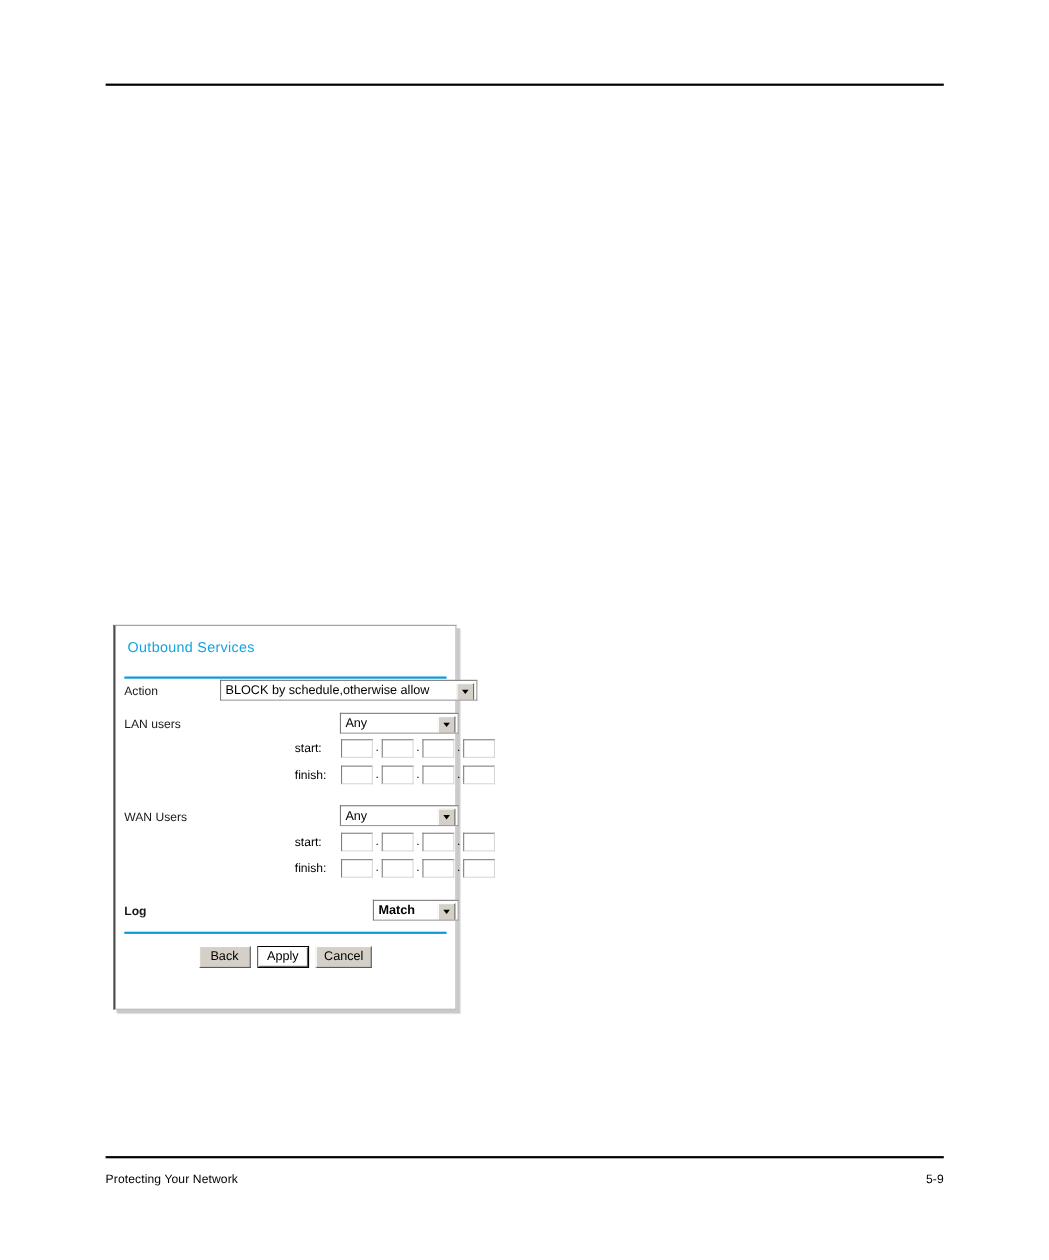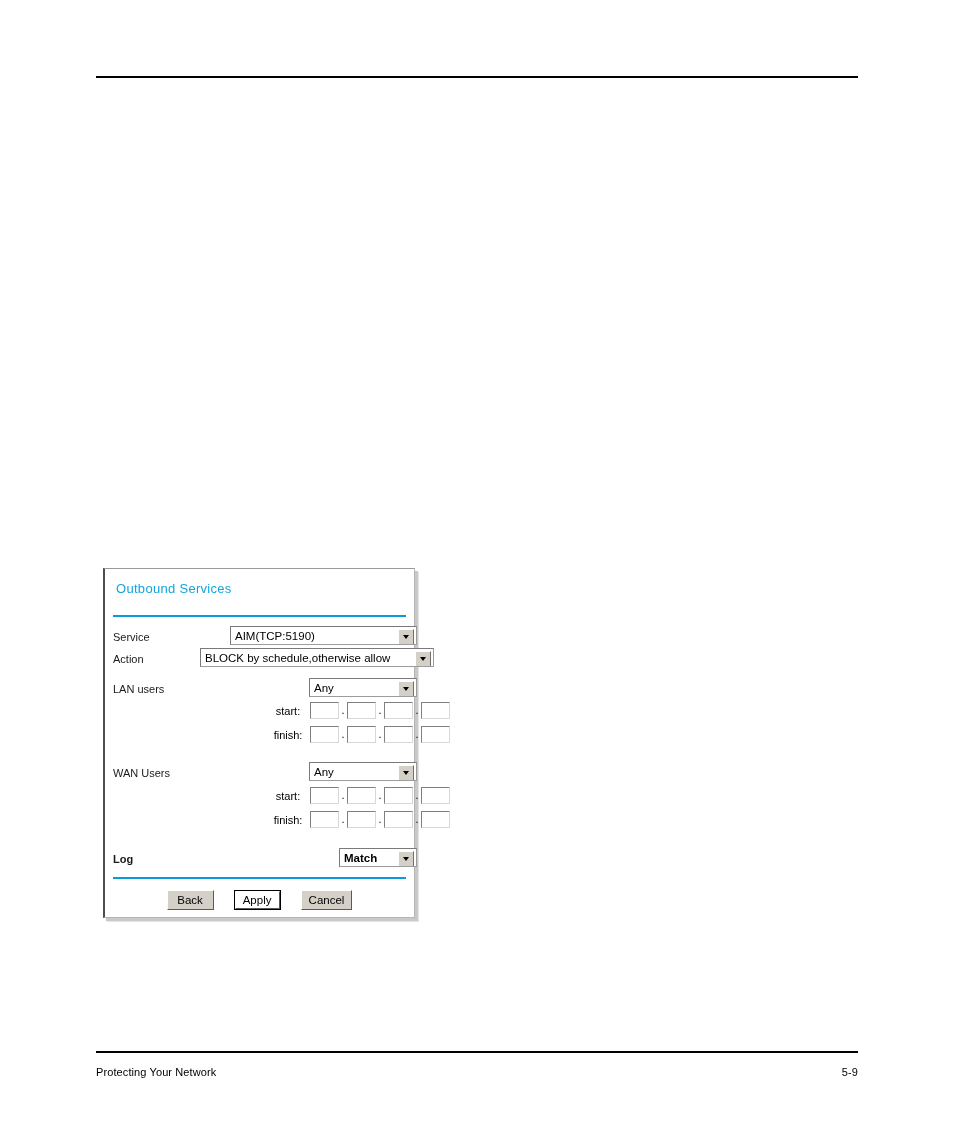--- a/index.html
+++ b/index.html
@@ -158,21 +158,21 @@
   .ip-group {
     position: absolute;
     left: 155px;
     top: 0;
     display: flex;
     align-items: center;
   }
   .ip-label {
     font-size: 11px;
     width: 40px;
-    text-align: center;
+    text-align: left;
     margin-right: 2px;
     white-space: nowrap;
   }
   .octet {
     width: 29px;
     height: 17px;
     box-sizing: border-box;
     background: #ffffff;
     border-top: 1px solid #808080;
     border-left: 1px solid #808080;
@@ -189,21 +189,21 @@
     width: 8px;
     text-align: center;
     font-size: 11px;
     line-height: 17px;
   }
 
   
   .btn-row {
     display: flex;
     justify-content: center;
-    gap: 20px;
+    gap: 6px;
     margin-top: 11px;
   }
   .btn {
     min-width: 47px;
     height: 20px;
     box-sizing: border-box;
     background: #d4d0c8;
     border-top: 1px solid #ffffff;
     border-left: 1px solid #ffffff;
     border-right: 1px solid #5a5a5a;
@@ -239,29 +239,20 @@
 <body>
 
 <div class="page-rule-top"></div>
 
 <div class="panel">
   <div class="panel-inner">
 
     <div class="panel-title">Outbound Services</div>
     <div class="hr-cyan"></div>
 
-    <div class="row r-service">
-      <span class="row-label">Service</span>
-      <div class="sel sel-service">
-        <span>AIM(TCP:5190)</span>
-        <span class="arrow-btn">
-            <span class="caret"></span>
-          </span>
-      </div>
-    </div>
 
     <div class="row r-action">
       <span class="row-label">Action</span>
       <div class="sel sel-action">
         <span>BLOCK by schedule,otherwise allow</span>
         <span class="arrow-btn">
             <span class="caret"></span>
           </span>
       </div>
     </div>

